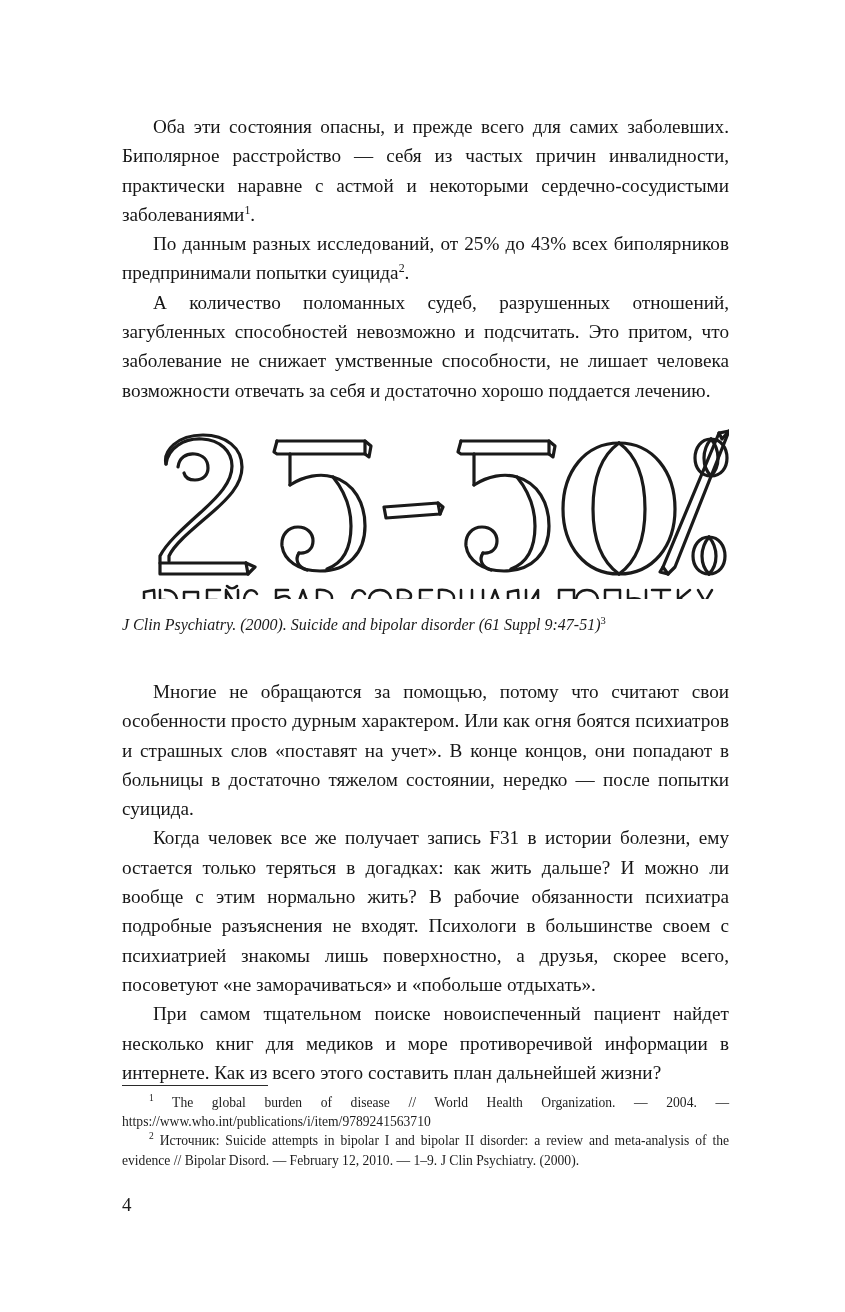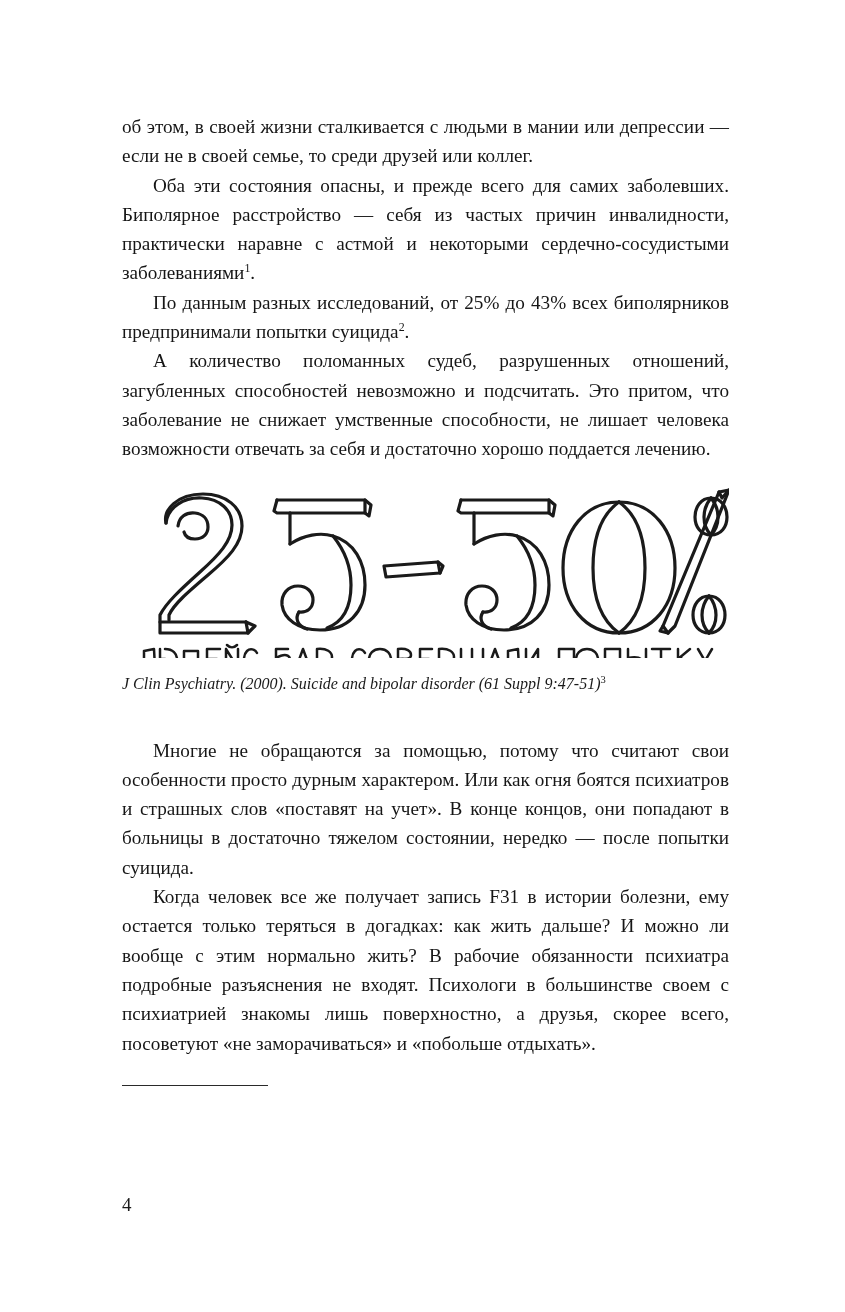--- a/index.html
+++ b/index.html
@@ -113,21 +113,20 @@
     letter-spacing: 0.3px;
   }
 </style>
 </head>
 <body>
 
 <div class="page">
 
   <div class="content">
 
-    <p class="body-par no-indent"><span>об этом, в своей жизни сталкивается с людьми в мании или депрессии — если не в своей семье, то среди друзей или коллег.</span></p>
 
     <p class="body-par"><span>Оба эти состояния опасны, и прежде всего для самих заболевших. Биполярное расстройство — себя из частых причин инвалидности, практически наравне с астмой и некоторыми сердечно-сосудистыми заболеваниями</span><sup class="fn">1</sup><span>.</span></p>
 
     <p class="body-par"><span>По данным разных исследований, от 25% до 43% всех биполярников предпринимали попытки суицида</span><sup class="fn">2</sup><span>.</span></p>
 
     <p class="body-par"><span>А количество поломанных судеб, разрушенных отношений, загубленных способностей невозможно и подсчитать. Это притом, что заболевание не снижает умственные способности, не лишает человека возможности отвечать за себя и достаточно хорошо поддается лечению.</span></p>
 
     <div class="figure">
       <svg viewBox="0 0 607 172" xmlns="http://www.w3.org/2000/svg" aria-hidden="true">
         <g fill="none" stroke="#1a1a1a" stroke-width="3.2" stroke-linecap="round" stroke-linejoin="round">
@@ -223,25 +222,28 @@
     </div>
 
     <p class="caption"><span>J Clin Psychiatry. (2000). Suicide and bipolar disorder (61 Suppl 9:47-51)</span><sup>3</sup></p>
 
     <div class="gap-after-caption"></div>
 
     <p class="body-par"><span>Многие не обращаются за помощью, потому что считают свои особенности просто дурным характером. Или как огня боятся психиатров и страшных слов «поставят на учет». В конце концов, они попадают в больницы в достаточно тяжелом состоянии, нередко — после попытки суицида.</span></p>
 
     <p class="body-par"><span>Когда человек все же получает запись F31 в истории болезни, ему остается только теряться в догадках: как жить дальше? И можно ли вообще с этим нормально жить? В рабочие обязанности психиатра подробные разъяснения не входят. Психологи в большинстве своем с психиатрией знакомы лишь поверхностно, а друзья, скорее всего, посоветуют «не заморачиваться» и «побольше отдыхать».</span></p>
 
+    <p class="body-par"><span>При самом тщательном поиске новоиспеченный пациент найдет несколько книг для медиков и море противоречивой информации в интернете. Как из всего этого составить план дальнейшей жизни?</span></p>
 
   </div>
 
   <div class="footnotes">
     <div class="fn-rule"></div>
 
-
+    <p class="footnote"><sup>1</sup> <span>The global burden of disease // World Health Organization. — 2004. — https://www.who.int/publications/i/item/9789241563710</span></p>
+
+    <p class="footnote"><sup>2</sup> <span>Источник: Suicide attempts in bipolar I and bipolar II disorder: a review and meta-analysis of the evidence // Bipolar Disord. — February 12, 2010. — 1–9. J Clin Psychiatry. (2000).</span></p>
 
   </div>
 
   <div class="folio">4</div>
 
 </div>
 
 </body></html>

